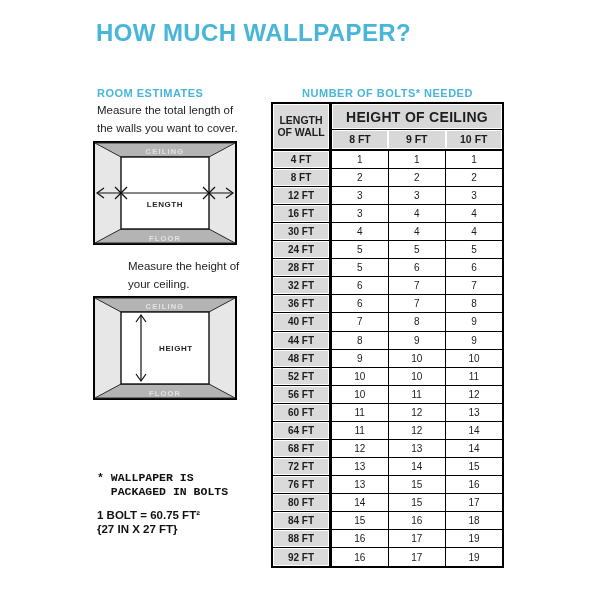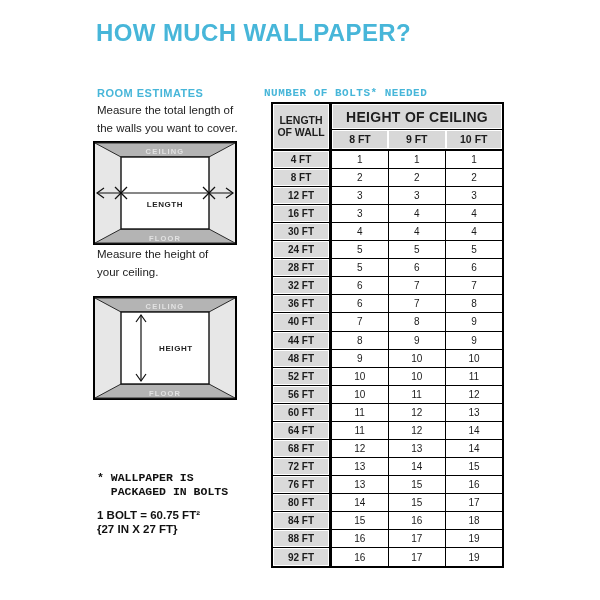--- a/index.html
+++ b/index.html
@@ -22,27 +22,27 @@
     font-size:24px;font-weight:bold;letter-spacing:.4px;color:var(--accent);
     white-space:nowrap;
   }
   .section-header{
     position:absolute;top:81px;
     font-size:11px;font-weight:bold;letter-spacing:.5px;color:var(--accent);
     white-space:nowrap;
     margin-top:6px;
   }
   .room-estimates-header{left:97px;}
-  .bolts-header{left:264px;width:233px;text-align:left;font-family:Liberation Mono, monospace;}
+  .bolts-header{left:271px;width:233px;text-align:center;}
   .step{
     position:absolute;left:97px;
     font-size:11.5px;line-height:18px;white-space:pre-line;color:#222;
   }
   .step1{top:101px;}
-  .step2{top:245px;}
+  .step2{top:257px;margin-left:31px;}
   .step3{top:409px;}
   .note{
     position:absolute;left:97px;
     font-size:11.5px;line-height:14px;font-weight:bold;white-space:pre;color:#111;
   }
   .footnote{top:471px;font-family:Liberation Mono, monospace;}
   .bolt-info{top:508px;}
   .diagram{position:absolute;left:93px;width:144px;height:104px;}
   .diagram1{top:141px;}
   .diagram2{top:296px;}

